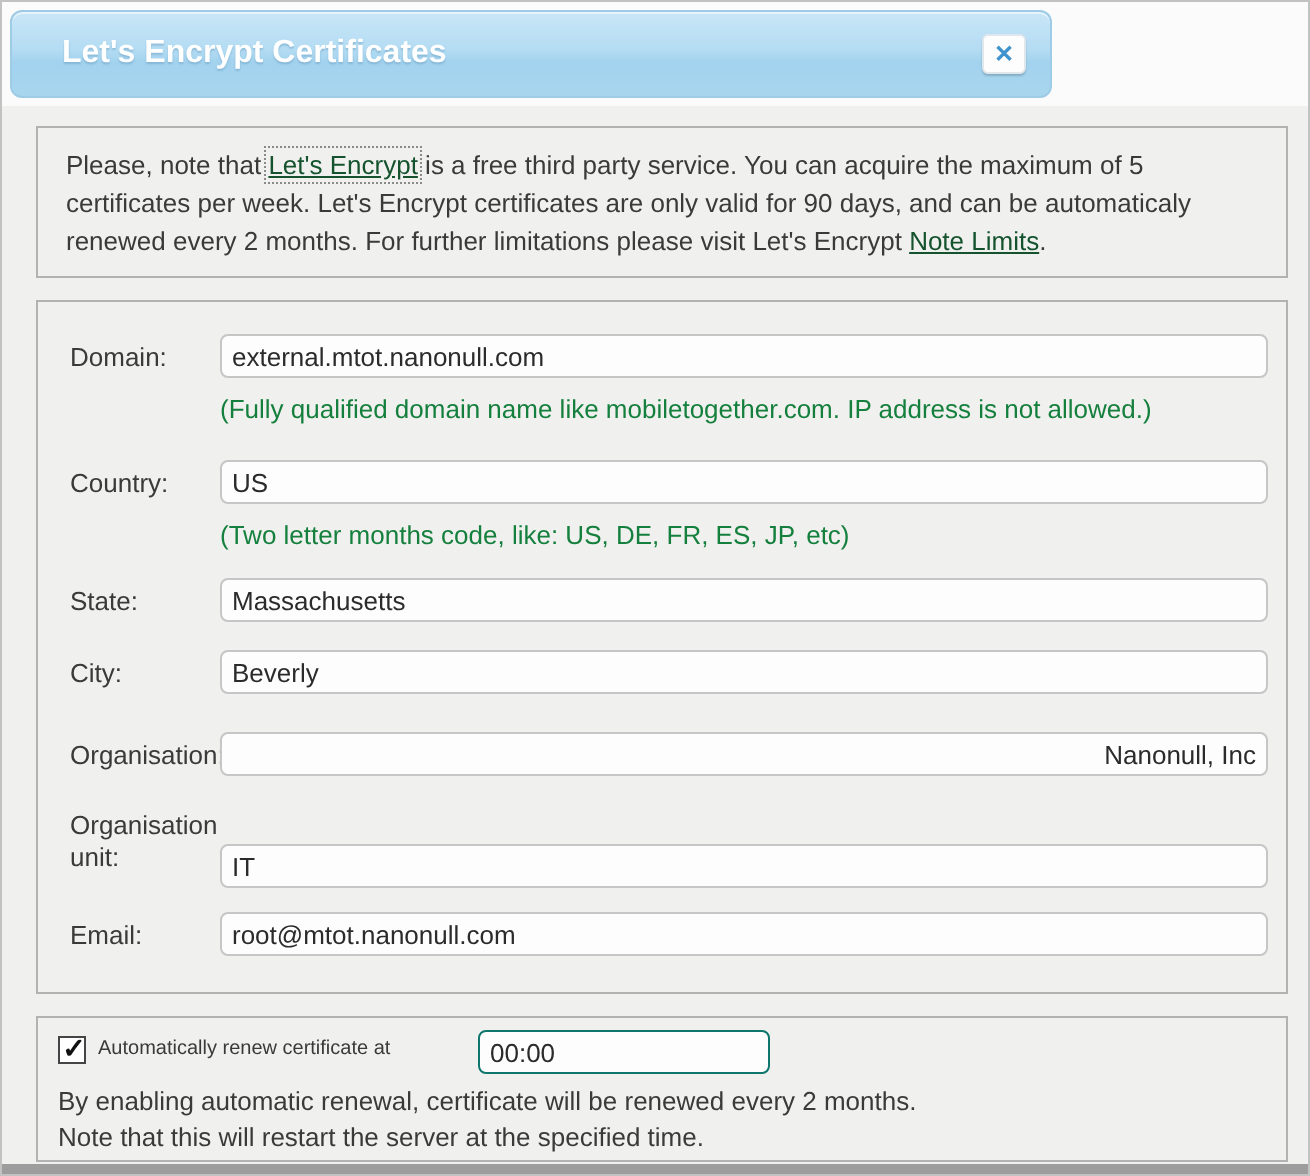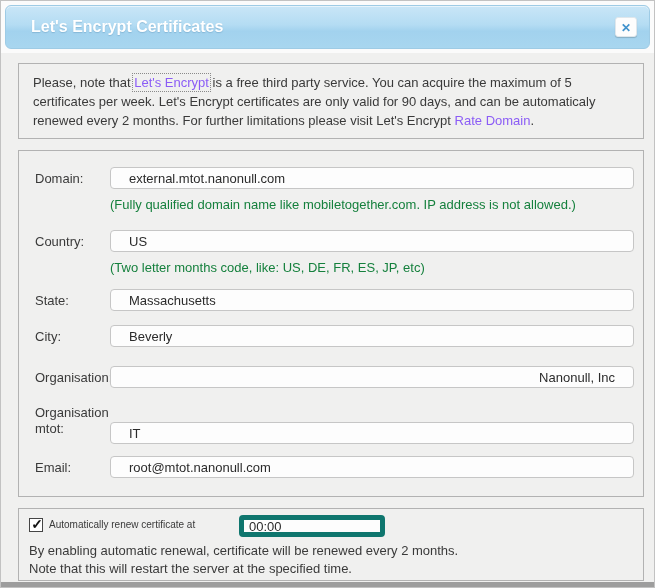--- a/index.html
+++ b/index.html
@@ -5,21 +5,21 @@
   html,body { margin:0; padding:0; background:#e8e8e8; }
   * { box-sizing:border-box; }
   .window {
     position:relative; width:655px; height:588px;
     background:#f0f0ef; border:1px solid #c2c2c2;
     font-family:"Liberation Sans", sans-serif; color:#3a3a3a;
     overflow:hidden;
   }
   .title-zone { position:absolute; top:0; left:0; right:0; height:52px; background:#fbfbfb; }
   .titlebar {
-    position:absolute; top:4px; left:4px; width:645px; height:44px;
+    position:absolute; top:4px; left:4px; width:521px; height:44px;
     border-radius:6px;
     background:linear-gradient(180deg,#c9e6f7 0%,#b4dcf3 45%,#a2d2ee 60%,#a8d6ef 100%);
     border:1px solid #9ecbe5;
     box-shadow:inset 0 1px 0 rgba(255,255,255,0.55);
   }
   .title-text {
     position:absolute; left:25px; top:0; height:42px; line-height:42px;
     color:#ffffff; font-weight:bold; font-size:16px;
     text-shadow:0 1px 1px rgba(110,160,195,0.55);
     white-space:nowrap;
@@ -33,49 +33,49 @@
   .close-glyph { color:#4193cd; font-weight:bold; font-size:12px; }
   .box {
     position:absolute; left:17px; width:626px;
     border:1px solid #b2b2b2; background:transparent;
   }
   .notice-box { top:62px; height:76px; }
   .notice-text {
     position:absolute; left:14px; right:12px; top:9px;
     font-size:13px; line-height:19px; color:#3a3a3a;
   }
-  .link { color:#8b5cf6; cursor:pointer; }
+  .link { text-decoration:underline; color:#14532d; cursor:pointer; }
   .link-focused { outline:1px dotted #8a8a8a; outline-offset:1px; }
   .form-box { top:149px; height:347px; }
   .renew-box { top:507px; height:73px; }
   .fld-label {
     position:absolute; left:16px; width:78px;
     font-size:13px; line-height:16px; white-space:nowrap;
   }
   .fld-label.wrap { white-space:normal; }
   .fld-input {
     position:absolute; left:91px; width:524px; height:22px;
     background:#fdfdfd; border:1px solid #c6c6c6; border-radius:4px;
     font-family:"Liberation Sans", sans-serif; font-size:13px; color:#2b2b2b;
-    padding:0 18px; outline:none;
+    padding:0 5px; outline:none;
   }
   .fld-hint { position:absolute; left:91px; font-size:13px; color:#15803d; white-space:nowrap; }
   .checkbox {
     position:absolute; left:10px; top:9px; width:14px; height:14px;
     background:#ffffff; border:1px solid #454545;
     text-align:center; cursor:pointer;
   }
   .check-glyph {
     position:absolute; left:0px; top:-4px; width:14px;
     color:#111; font-weight:bold; font-size:14px; line-height:18px;
   }
   .renew-label { position:absolute; left:30px; top:10px; font-size:10px; cursor:default; }
   .time-input {
     position:absolute; left:220px; top:6px; width:146px; height:22px;
-    background:#fdfdfd; border:5px solid #0f766e; border-radius:4px;
+    background:#fdfdfd; border:1px solid #0f766e; border-radius:4px;
     font-family:"Liberation Sans", sans-serif; font-size:13px; color:#2b2b2b;
     padding:0 5px; outline:none;
   }
   .renew-note1 { position:absolute; left:10px; top:34px; font-size:13px; }
   .renew-note2 { position:absolute; left:10px; top:52px; font-size:13px; }
   .bottom-strip { position:absolute; left:0; right:0; bottom:0; height:5px; background:#9d9d9d; }
 </style>
 </head>
 <body>
 
@@ -85,21 +85,21 @@
 
   <div class="titlebar">
     <div class="title-text">Let's Encrypt Certificates</div>
     <div class="close-btn">
       <span class="close-glyph">✕</span>
     </div>
   </div>
 
   <div class="box notice-box">
     <div class="notice-text">
-      <span>Please, note that </span><span class="link link-focused">Let's Encrypt</span><span> is a free third party service. You can acquire the maximum of 5 certificates per week. Let's Encrypt certificates are only valid for 90 days, and can be automaticaly renewed every 2 months. For further limitations please visit Let's Encrypt </span><span class="link">Rate Domain</span><span>.</span>
+      <span>Please, note that </span><span class="link link-focused">Let's Encrypt</span><span> is a free third party service. You can acquire the maximum of 5 certificates per week. Let's Encrypt certificates are only valid for 90 days, and can be automaticaly renewed every 2 months. For further limitations please visit Let's Encrypt </span><span class="link">Note Limits</span><span>.</span>
     </div>
   </div>
 
   <div class="box form-box">
 
     <div class="fld-label" style="top:20px">Domain:</div>
     <input class="fld-input" style="top: 16px;" value="external.mtot.nanonull.com">
     <div class="fld-hint" style="top:46px">(Fully qualified domain name like mobiletogether.com. IP address is not allowed.)</div>
 
     <div class="fld-label" style="top:83px">Country:</div>
@@ -108,21 +108,21 @@
 
     <div class="fld-label" style="top:142px">State:</div>
     <input class="fld-input" style="top: 138px;" value="Massachusetts">
 
     <div class="fld-label" style="top:178px">City:</div>
     <input class="fld-input" style="top: 174px;" value="Beverly">
 
     <div class="fld-label" style="top:219px">Organisation:</div>
     <input class="fld-input" style="top: 215px; text-align: right;" value="Nanonull, Inc">
 
-    <div class="fld-label wrap" style="top:254px">Organisation mtot:</div>
+    <div class="fld-label wrap" style="top:254px">Organisation unit:</div>
     <input class="fld-input" style="top: 271px;" value="IT">
 
     <div class="fld-label" style="top:309px">Email:</div>
     <input class="fld-input" style="top: 305px;" value="root@mtot.nanonull.com">
 
   </div>
 
   <div class="box renew-box">
     <div class="checkbox">
       <span class="check-glyph">✓</span>

